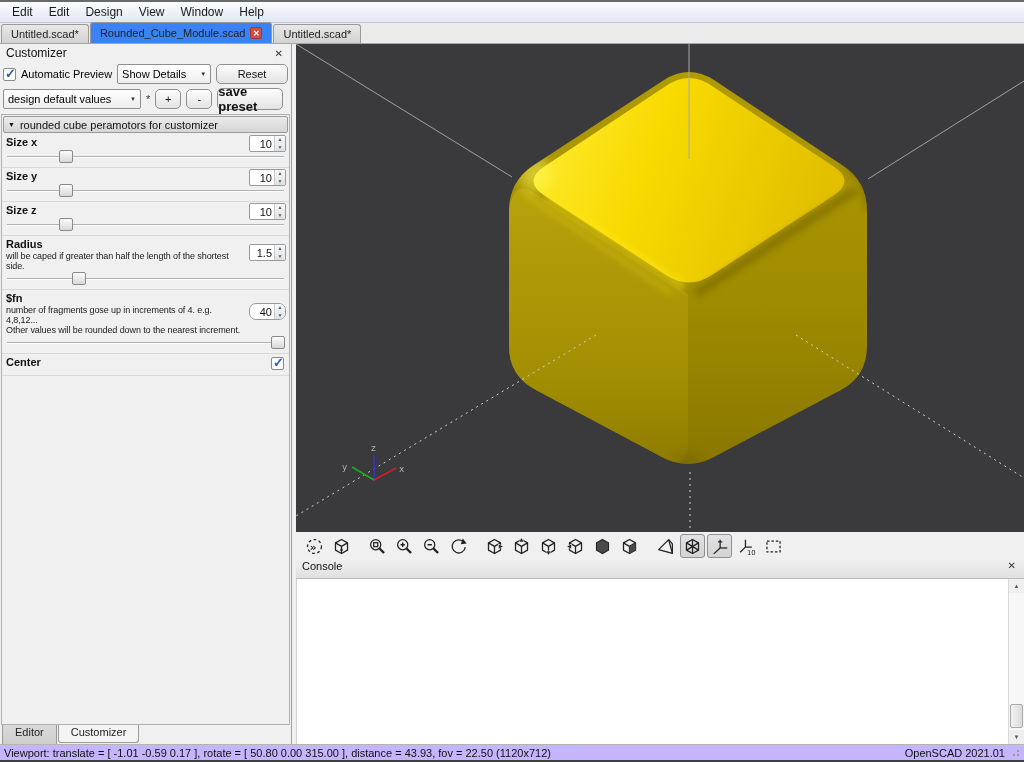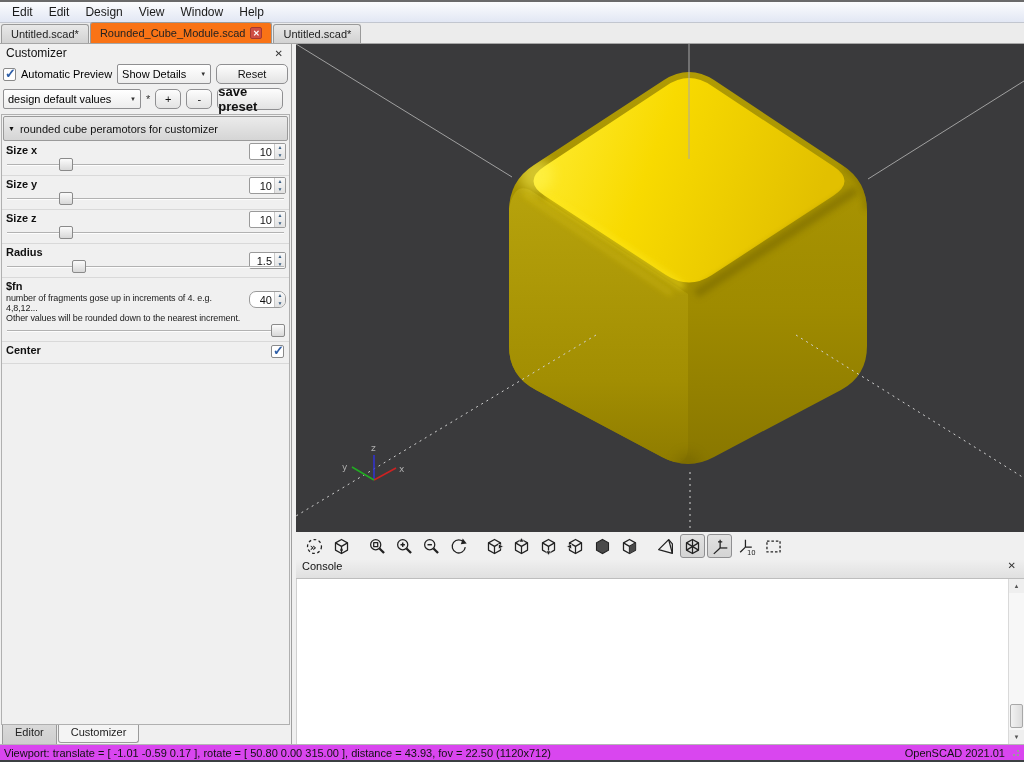--- a/index.html
+++ b/index.html
@@ -12,21 +12,21 @@
     background:linear-gradient(#fbfcfe,#e2e7f4); border-bottom:1px solid #c2c6cf;
     display:flex; align-items:center; padding-left:4px; }
   .menu-item { font-size:12px; color:#1a1a1a; padding:2px 8px; cursor:default; }
 
   
   .tabbar { position:absolute; top:21px; left:0; right:0; height:21px;
     background:#ececec; border-bottom:1px solid #a6a6a6; display:flex; align-items:flex-end; padding-left:1px; }
   .tab { height:19px; display:flex; align-items:center; gap:5px; padding:0 9px;
     background:linear-gradient(#e8e8e8,#d2d2d2); border:1px solid #9a9a9a; border-bottom:none;
     border-radius:3px 3px 0 0; font-size:11px; color:#222; margin-right:1px; }
-  .tab.active { height:21px; background:#f97316; position:relative; z-index:2; }
+  .tab.active { height:21px; background:#3b82f6; position:relative; z-index:2; }
   .tab-close { width:12px; height:12px; background:#cf4e44; border:1px solid #a33930; border-radius:2px;
     color:#fff; font-size:8px; line-height:11px; text-align:center; font-weight:bold; }
 
   
   .customizer { position:absolute; top:42px; left:0; width:292px; bottom:16px;
     background:#f0f0f0; border-right:1px solid #9f9f9f; display:flex; flex-direction:column; }
   .cust-titlebar { height:18px; display:flex; align-items:center; padding:0 6px; font-size:12px; color:#111; }
   .cust-titlebar .title { flex:1; }
   .panel-close { font-size:10px; color:#333; padding:0 2px; }
   .cust-row { display:flex; align-items:center; gap:5px; padding:2px 3px; }
@@ -43,21 +43,21 @@
     border-radius:5px; font-size:11px; display:flex; align-items:center; justify-content:center; color:#111; }
   .btn-reset { flex:1; }
   .combo-details { width:94px; }
   .combo-preset { width:138px; }
   .star { font-size:11px; color:#333; }
   .btn-small { width:26px; }
   .btn-save { width:66px; height:22px; font-size:13px; font-weight:bold; }
 
   .scrollarea { flex:1; margin:2px 1px 0 1px; border:1px solid #b0b0b0; background:#f0f0f0;
     display:flex; flex-direction:column; overflow:hidden; }
-  .group-header { display:flex; align-items:center; height:25px; margin:1px;
+  .group-header { display:flex; align-items:center; height:17px; margin:1px;
     background:linear-gradient(#ebebeb,#d5d5d5); border:1px solid #9a9a9a; border-radius:2px;
     padding:0 4px; font-size:11px; font-weight:normal; color:#111; }
   .group-header .tri { font-size:7px; margin-right:5px; color:#111; }
 
   .param { position:relative; border-bottom:1px solid #d9d9d9; padding:2px 4px 1px 4px; }
   .param-label { font-weight:bold; font-size:11px; color:#111; line-height:13px; display:block; }
   .param-desc { font-size:9px; color:#1a1a1a; line-height:10px; letter-spacing:-0.1px; display:block; padding-right:38px; }
   .p-fn .param-desc { padding-right:0; }
   .p-fn .d1 { padding-right:44px; }
   .slider { position:relative; height:14px; margin:1px 0 2px 0; }
@@ -99,21 +99,21 @@
   .console-header .title { flex:1; }
   .console-body { flex:1; background:#ffffff; position:relative; border-left:1px solid #d0d0d0; }
   .vscroll { position:absolute; right:0; top:0; bottom:0; width:16px; background:#f7f7f7; border-left:1px solid #d9d9d9;
     display:flex; flex-direction:column; }
   .vs-arrow { height:14px; font-size:6px; color:#555; text-align:center; line-height:14px; background:#efefef; }
   .vs-track { flex:1; position:relative; }
   .vs-thumb { position:absolute; left:1px; right:1px; bottom:2px; height:24px;
     background:linear-gradient(90deg,#f2f2f2,#dcdcdc); border:1px solid #a8a8a8; border-radius:2px; }
 
   
-  .statusbar { position:absolute; left:0; right:0; bottom:0; height:16px; background:#d946ef;
+  .statusbar { position:absolute; left:0; right:0; bottom:0; height:16px; background:#c4b5fd;
     border-top:1px solid #b5b5b5; display:flex; align-items:center; padding:0 4px; font-size:11px; color:#111; }
   .statusbar .vinfo { flex:1; white-space:nowrap; }
   .statusbar .version { padding-right:6px; }
   .grip { width:9px; height:9px; position:relative; }
   .grip::after { content:""; position:absolute; right:1px; bottom:1px; width:2px; height:2px; background:#9a9a9a;
     box-shadow:-4px 0 #9a9a9a, 0 -4px #9a9a9a; }
 </style>
 </head>
 <body>
 
@@ -212,20 +212,21 @@
         </span>
       </span>
       <div class="slider">
         <div class="groove"></div>
         <div class="handle" style="left: calc(20% - 2.8px);"></div>
       </div>
     </div>
 
     <div class="param p-radius">
       <span class="param-label">Radius</span>
+      <span class="param-desc">will be caped if greater than half the length of the shortest side.</span>
       <span class="spin">
         <span class="spin-val">1.5</span>
         <span class="spin-btns">
           <span>▲</span>
           <span>▼</span>
         </span>
       </span>
       <div class="slider">
         <div class="groove"></div>
         <div class="handle" style="left: calc(25% - 3.5px);"></div>

